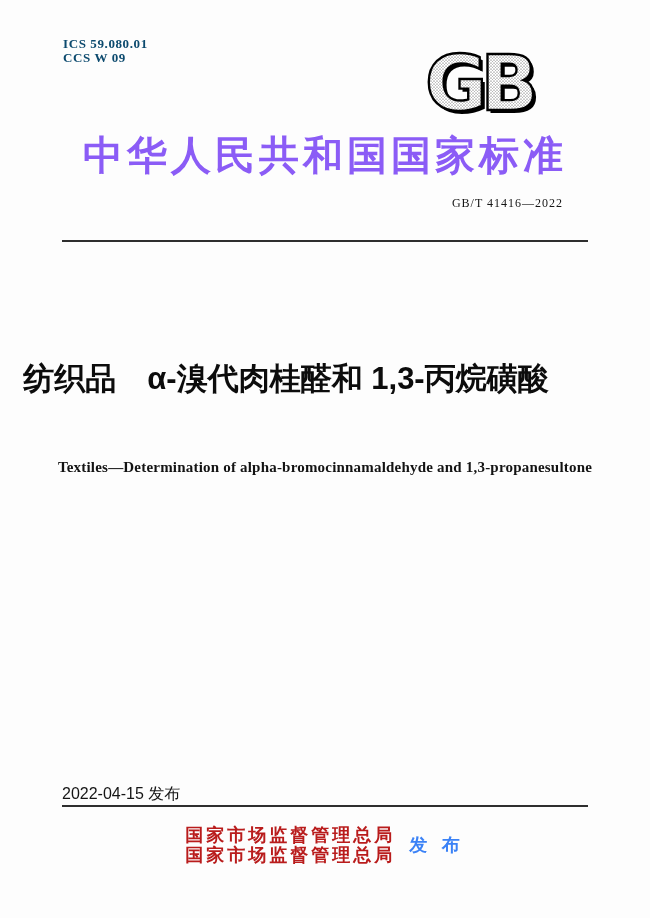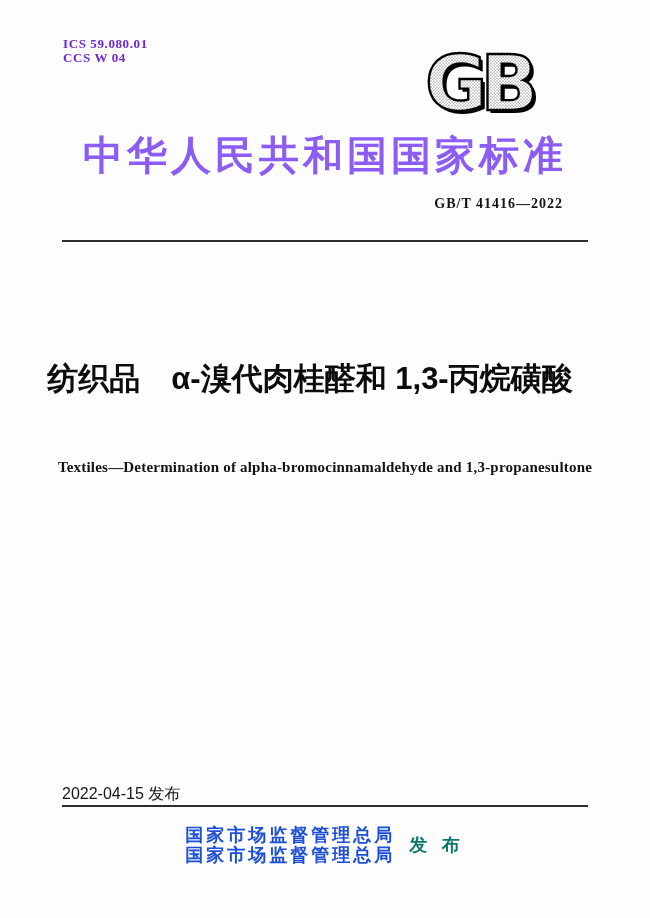--- a/index.html
+++ b/index.html
@@ -20,21 +20,21 @@
 
   
   .ics-block {
     position: absolute;
     left: 63px;
     top: 37px;
     font-size: 13px;
     font-weight: bold;
     line-height: 14px;
     letter-spacing: 0.6px;
-    color: #6d28d9;
+    color: #0c4a6e;
   }
 
   
   .gb-logo {
     position: absolute;
     left: 424px;
     top: 47px;
     width: 132px;
     height: 68px;
   }
@@ -51,22 +51,22 @@
     white-space: nowrap;
     text-align: center;
     color: #8b5cf6;
     font-family: "Liberation Serif", serif;
   }
 
   .standard-number {
     position: absolute;
     right: 87px;
     top: 196px;
-    font-size: 14px;
-    font-weight: bold;
+    font-size: 12px;
+    font-weight: normal;
     letter-spacing: 1px;
     color: #141414;
   }
 
   .rule {
     position: absolute;
     left: 62px;
     width: 526px;
     height: 2px;
     background: #2e2e2e;
@@ -79,21 +79,20 @@
     position: absolute;
     left: 0;
     top: 356px;
     width: 572px;
     text-align: center;
     font-family: "Liberation Sans", sans-serif;
     font-weight: bold;
     font-size: 31px;
     line-height: 45px;
     color: #0c0c0c;
-    padding-left: 24px;
   }
 
   
   .title-en {
     position: absolute;
     left: 0;
     top: 459px;
     width: 650px;
     text-align: center;
     font-family: "Liberation Serif", serif;
@@ -126,39 +125,39 @@
     display: flex;
     justify-content: center;
     align-items: center;
     gap: 14px;
   }
   .issuer-lines {
     font-weight: bold;
     font-size: 18px;
     line-height: 20px;
     letter-spacing: 3px;
-    color: #1d4ed8;
+    color: #b91c1c;
     text-align: justify;
   }
   .publish-label {
     font-weight: bold;
     font-size: 18px;
     letter-spacing: 5px;
-    color: #0f766e;
+    color: #3b82f6;
     white-space: nowrap;
   }
 </style>
 </head>
 <body>
 
 <div class="page">
 
   <div class="ics-block">
     <div>ICS 59.080.01</div>
-    <div>CCS W 04</div>
+    <div>CCS W 09</div>
   </div>
 
   <svg class="gb-logo" viewBox="0 0 132 68" xmlns="http://www.w3.org/2000/svg" aria-hidden="true">
     <defs>
       <pattern id="gbdots" width="3" height="3" patternUnits="userSpaceOnUse">
         <rect width="3" height="3" fill="#ffffff"></rect>
         <circle cx="1" cy="1" r="0.55" fill="#3a3a3a"></circle>
         <circle cx="2.5" cy="2.5" r="0.4" fill="#5a5a5a"></circle>
       </pattern>
     </defs>

